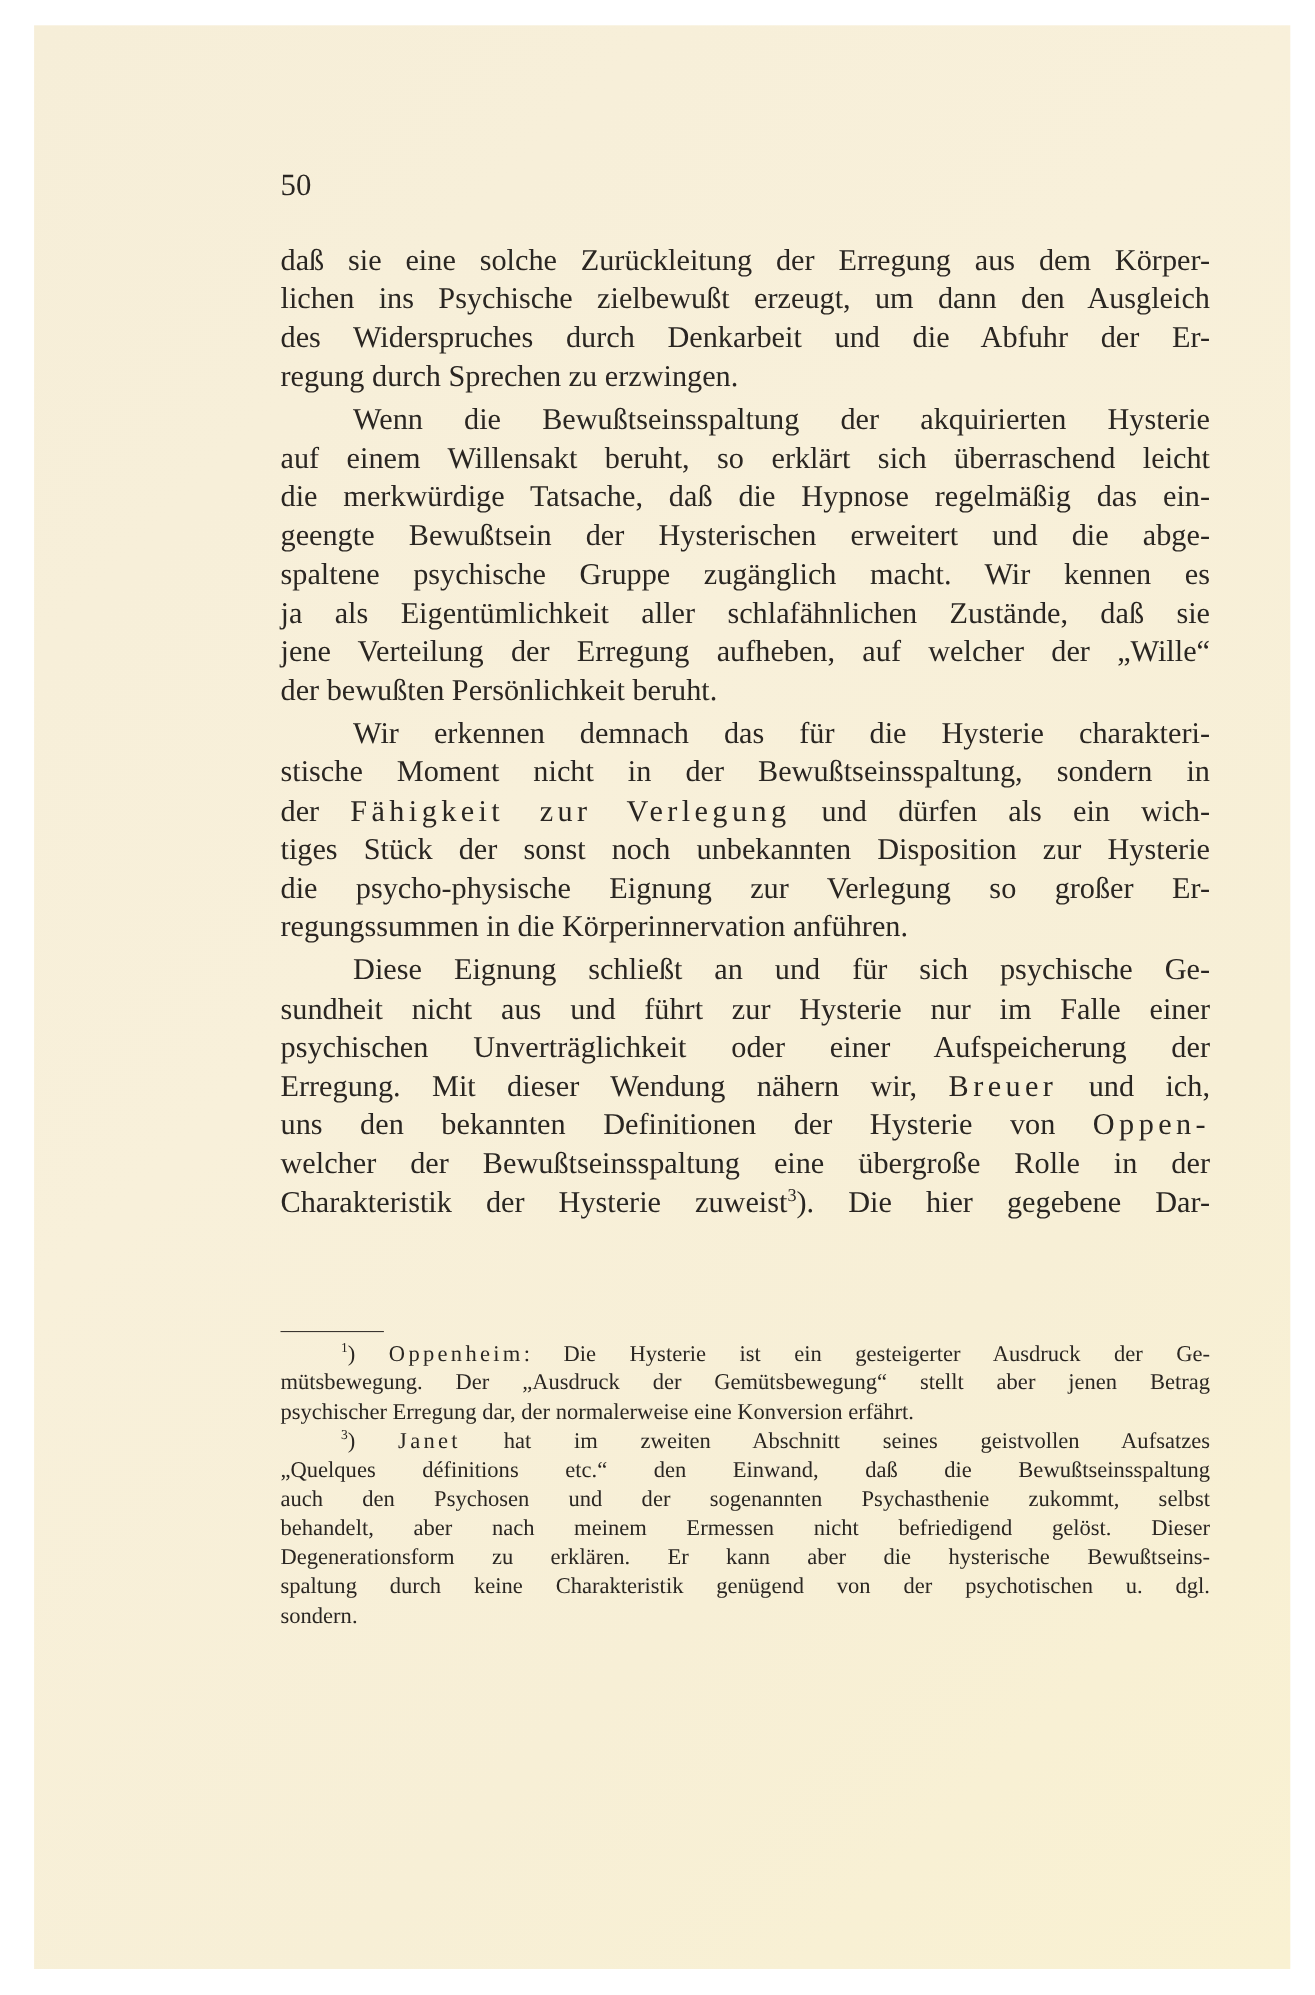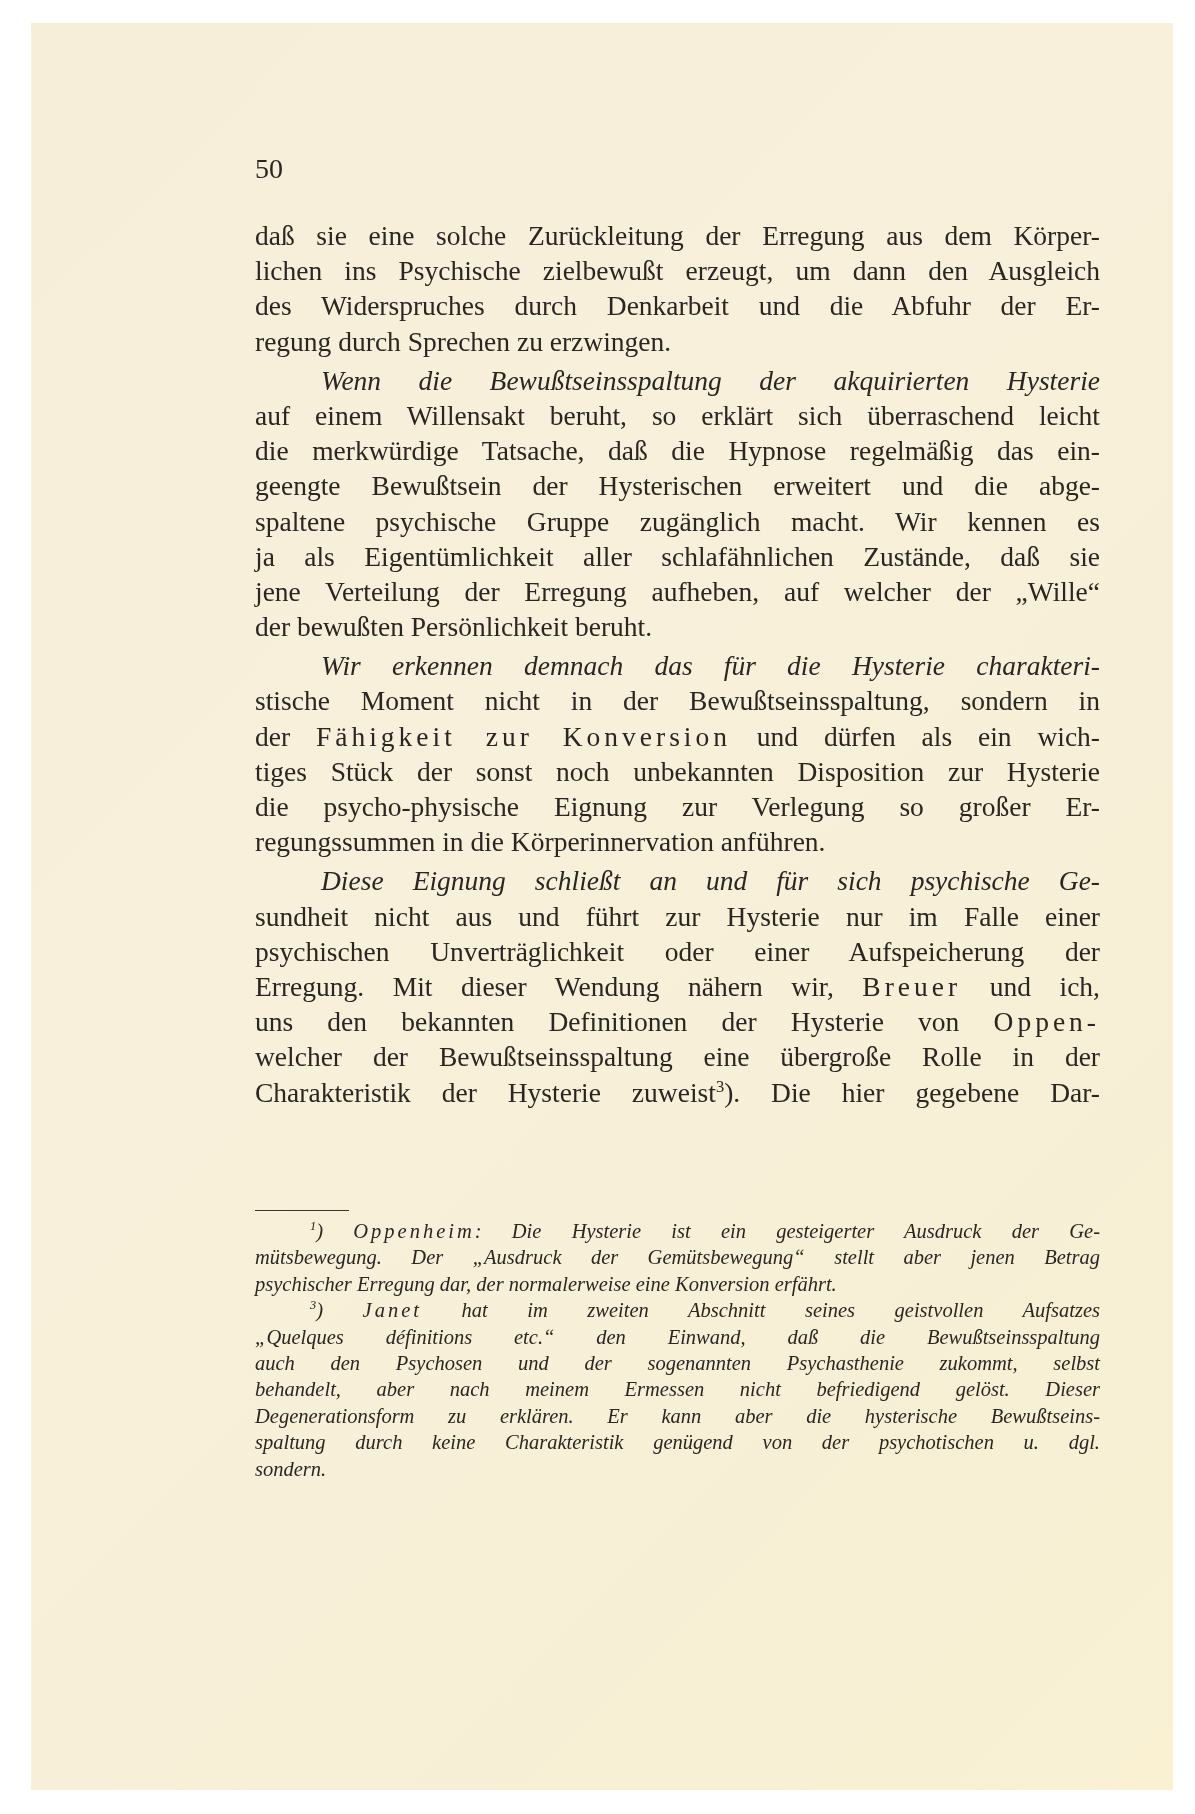--- a/index.html
+++ b/index.html
@@ -16,33 +16,33 @@
     .page-number {
       position: absolute; top: 130px; left: 0;
       font-size: 28px; letter-spacing: 0px;
     }
     .body-text {
       position: absolute; top: 195px; left: 0; width: 845px;
       font-size: 27.5px; line-height: 35.2px;
     }
     .line { display: block; white-space: nowrap; text-align: justify; text-align-last: justify; height: 35.2px; }
     .line.last { text-align-last: left; }
-    .line.indent { padding-left: 66px; font-style: italic; }
+    .line.indent { padding-left: 66px; }
     .para-gap { height: 4px; }
     .spaced { letter-spacing: 4px; }
     sup { font-size: 60%; vertical-align: super; line-height: 0; }
     .rule {
       position: absolute; top: 1187px; left: 0; width: 94px; height: 0;
       border-top: 1.5px solid #3a3530;
     }
     .footnotes {
       position: absolute; top: 1195px; left: 0; width: 845px;
       font-size: 20.5px; line-height: 26.4px;
     }
-    .fn-line { display: block; white-space: nowrap; text-align: justify; text-align-last: justify; height: 26.4px; font-style: italic; }
+    .fn-line { display: block; white-space: nowrap; text-align: justify; text-align-last: justify; height: 26.4px; }
     .fn-line.last { text-align-last: left; }
     .fn-line.indent { padding-left: 55px; }
     .fn-spaced { letter-spacing: 3px; }
   </style>
 </head>
 <body>
 
 <div class="page">
   <div class="content">
     <div class="page-number">50</div>
@@ -65,21 +65,21 @@
         <span class="line">spaltene psychische Gruppe zugänglich macht. Wir kennen es</span>
         <span class="line">ja als Eigentümlichkeit aller schlafähnlichen Zustände, daß sie</span>
         <span class="line">jene Verteilung der Erregung aufheben, auf welcher der „Wille“</span>
         <span class="line last">der bewußten Persönlichkeit beruht.</span>
       </div>
       <div class="para-gap"></div>
 
       <div>
         <span class="line indent">Wir erkennen demnach das für die Hysterie charakteri-</span>
         <span class="line">stische Moment nicht in der Bewußtseinsspaltung, sondern in</span>
-        <span class="line"><span>der </span><span class="spaced">Fähigkeit zur Konversion</span><span> und dürfen als ein wich-</span></span>
+        <span class="line"><span>der </span><span class="spaced">Fähigkeit zur Verlegung</span><span> und dürfen als ein wich-</span></span>
         <span class="line">tiges Stück der sonst noch unbekannten Disposition zur Hysterie</span>
         <span class="line">die psycho-physische Eignung zur Verlegung so großer Er-</span>
         <span class="line last">regungssummen in die Körperinnervation anführen.</span>
       </div>
       <div class="para-gap"></div>
 
       <div>
         <span class="line indent">Diese Eignung schließt an und für sich psychische Ge-</span>
         <span class="line">sundheit nicht aus und führt zur Hysterie nur im Falle einer</span>
         <span class="line">psychischen Unverträglichkeit oder einer Aufspeicherung der</span>

